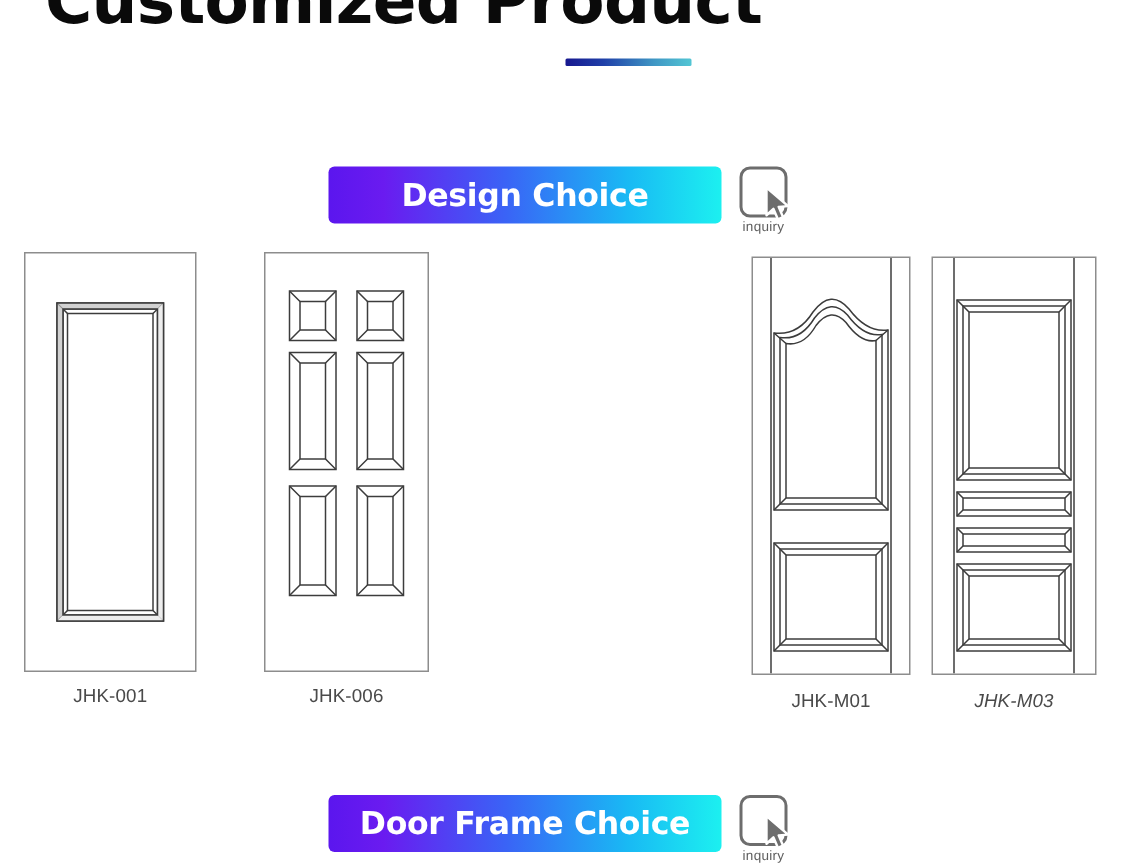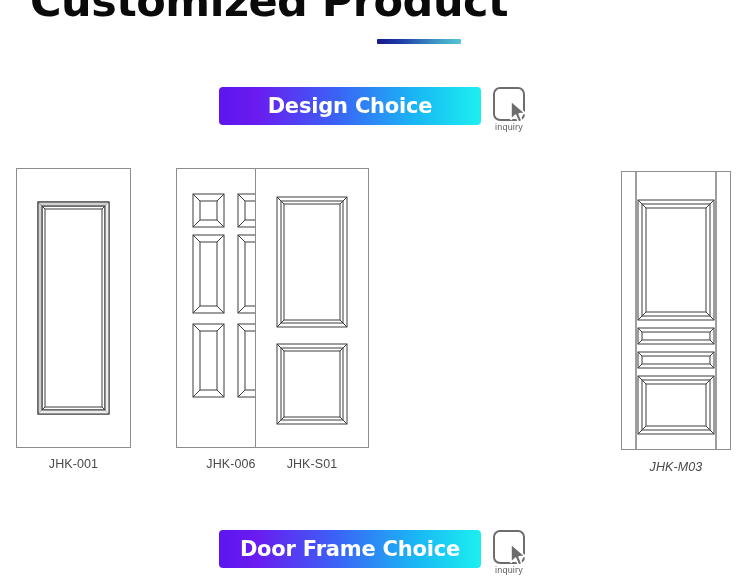--- a/index.html
+++ b/index.html
@@ -46,21 +46,21 @@
 
   
   .section-bar {
     position: absolute;
     left: 0;
     width: 750px;
     display: flex;
     justify-content: center;
     align-items: flex-start;
   }
-  .section-bar.design { top: 87px; }
+  .section-bar.design { top: 111px; }
   .section-bar.frame  { top: 530px; }
 
   .choice-pill {
     width: 262px;
     height: 38px;
     border-radius: 4px;
     background: linear-gradient(90deg, #5b16ee 0%, #6a1bf0 14%, #3a63f6 45%, #19b9f4 76%, #1cf0f0 100%);
     display: flex;
     align-items: center;
     justify-content: center;
@@ -220,41 +220,43 @@
 
           <rect x="61" y="155" width="31" height="73"></rect>
           <rect x="68" y="162" width="17" height="59"></rect>
           <path d="M61 155 L68 162 M92 155 L85 162 M61 228 L68 221 M92 228 L85 221"></path>
         </g>
       </svg>
     </div>
     <span class="door-label">JHK-006</span>
   </div>
 
-  <div class="door-cell" style="left:255px;">
-    <div class="door-card" style="width:114px;height:280px;">
-      <svg width="112" height="278" viewBox="0 0 112 278">
+
+
+  <div class="door-cell lowered" style="left:501px;top:3px;">
+    <div class="door-card" style="width:106px;height:279px;">
+      <svg width="104" height="277" viewBox="0 0 104 277">
         <g fill="none" stroke="#3c3c3c" stroke-width="1">
 
-          <rect x="21" y="28" width="70" height="130"></rect>
-          <rect x="25" y="32" width="62" height="122"></rect>
-          <rect x="28" y="35" width="56" height="116"></rect>
-          <path d="M21 28 L28 35 M91 28 L84 35 M21 158 L28 151 M91 158 L84 151"></path>
-
-          <rect x="21" y="175" width="70" height="80"></rect>
-          <rect x="25" y="179" width="62" height="72"></rect>
-          <rect x="28" y="182" width="56" height="66"></rect>
-          <path d="M21 175 L28 182 M91 175 L84 182 M21 255 L28 248 M91 255 L84 248"></path>
+          <path d="M12 0 L12 277 M92 0 L92 277"></path>
+
+          <path d="M14 50 Q30 52 40 36 Q52 20 64 34 Q76 50 90 48 L90 168 L14 168 Z"></path>
+          <path d="M18 53 Q32 55 41 40 Q52 26 63 38 Q74 53 86 51 L86 164 L18 164 Z"></path>
+          <path d="M22 57 Q34 59 42 45 Q52 32 62 43 Q72 57 82 55 L82 160 L22 160 Z"></path>
+          <path d="M14 50 L22 57 M90 48 L82 55 M14 168 L22 160 M90 168 L82 160"></path>
+
+          <rect x="14" y="190" width="76" height="72"></rect>
+          <rect x="18" y="194" width="68" height="64"></rect>
+          <rect x="22" y="198" width="60" height="56"></rect>
+          <path d="M14 190 L22 198 M90 190 L82 198 M14 262 L22 254 M90 262 L82 254"></path>
         </g>
       </svg>
     </div>
-    <span class="door-label">JHK-S01</span>
-  </div>
-
-
+    <span class="door-label">JHK-M01</span>
+  </div>
 
   <div class="door-cell lowered" style="left:621px;top:3px;font-style:italic;">
     <div class="door-card" style="width:110px;height:279px;">
       <svg width="108" height="277" viewBox="0 0 108 277">
         <g fill="none" stroke="#3c3c3c" stroke-width="1">
 
           <path d="M14 0 L14 277 M94 0 L94 277"></path>
 
           <rect x="16" y="28" width="76" height="120"></rect>
           <rect x="20" y="32" width="68" height="112"></rect>

